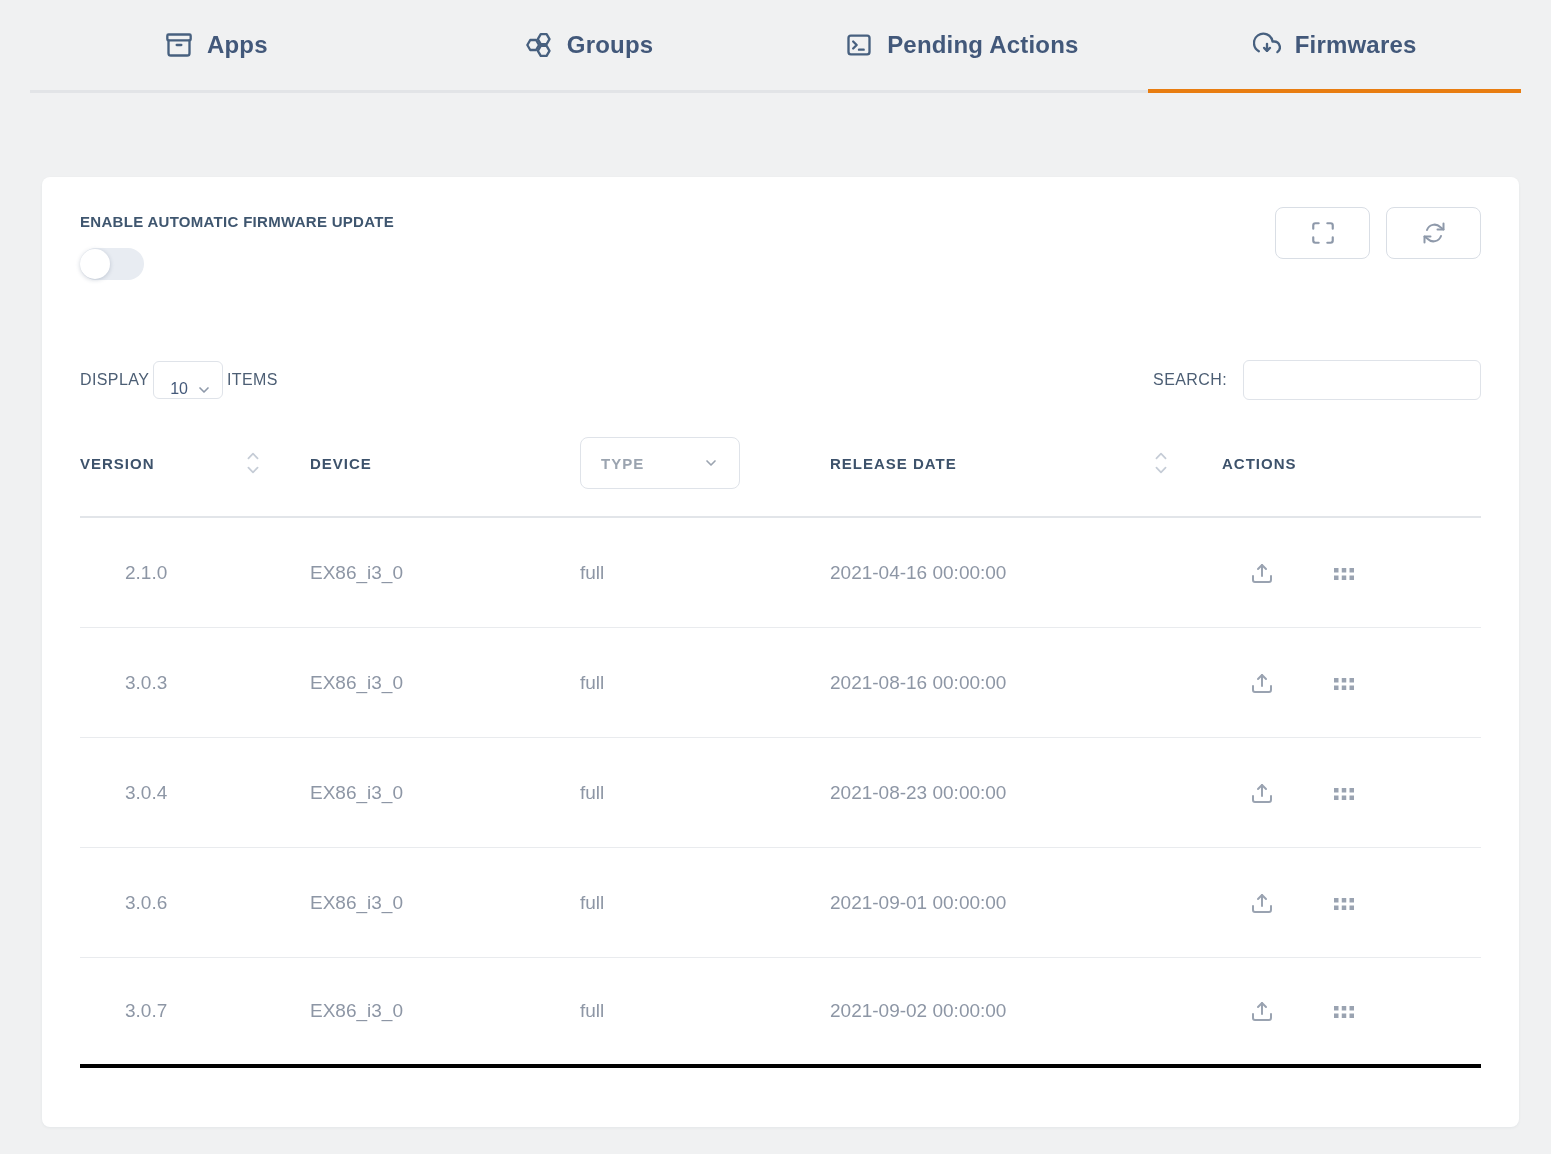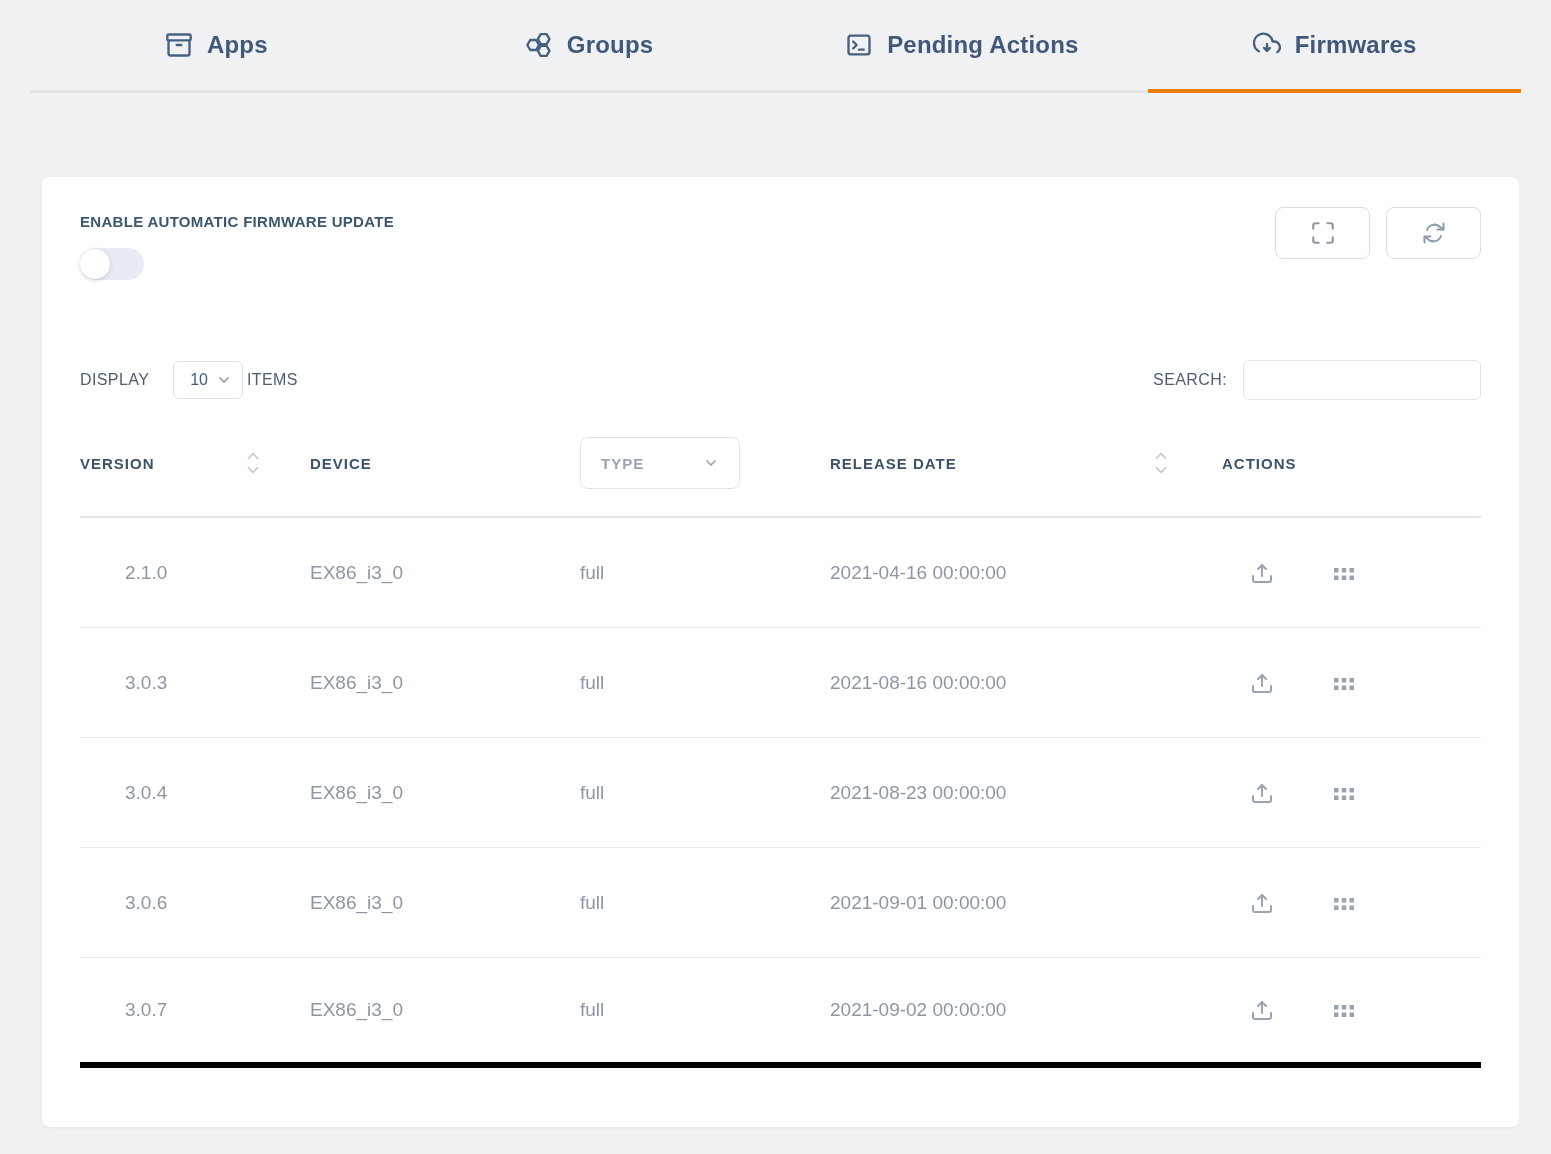--- a/index.html
+++ b/index.html
@@ -88,30 +88,29 @@
   
   .controls {
     margin-top:80px;
     display:flex;
     justify-content:space-between;
     align-items:center;
   }
   .controls-left { display:flex; align-items:center; gap:4px; }
   .ctl-label { font-size:16px; color:#4c5e74; letter-spacing:.4px; }
   .select-box {
-    display:flex; align-items:center; gap:8px;
+    display:flex; align-items:flex-end; gap:8px;
     border:1px solid #dfe3e9;
     border-radius:6px;
     height:38px;
     padding:0 10px 0 16px;
     font-size:16px;
     color:#44597a;
     cursor:pointer;
     background:#fff;
-    margin-left:20px;
   }
   .select-box .chev { color:#8e99aa; }
   .controls-right { display:flex; align-items:center; gap:16px;justify-content:center; }
   .search-input {
     width:238px; height:40px;
     border:1px solid #dfe3e9;
     border-radius:6px;
     background:#fff;
     font-size:16px;
     color:#44597a;
@@ -152,21 +151,21 @@
     cursor:pointer;
     background:#fff;
   }
   .type-box .th-type-label { font-size:15px; font-weight:700; letter-spacing:1px; color:#9ba4b0; }
   .trow {
     height:110px;
     border-bottom:1px solid #e9ebee;
     font-size:19px;
     color:#8d96a5;
   }
-  .trow:last-of-type { border-bottom:6px solid #000000; }
+  .trow:last-of-type { border-bottom:4px solid #000000; }
   .cell { display:flex; align-items:center; }
   .c-version { padding-left:45px; }
   .c-actions { padding-left:70px; gap:58px; }
   .row-action {
     color:#9aa3b1;
     cursor:pointer;
     display:flex; align-items:center; justify-content:center;
   }
 </style>
 </head>

